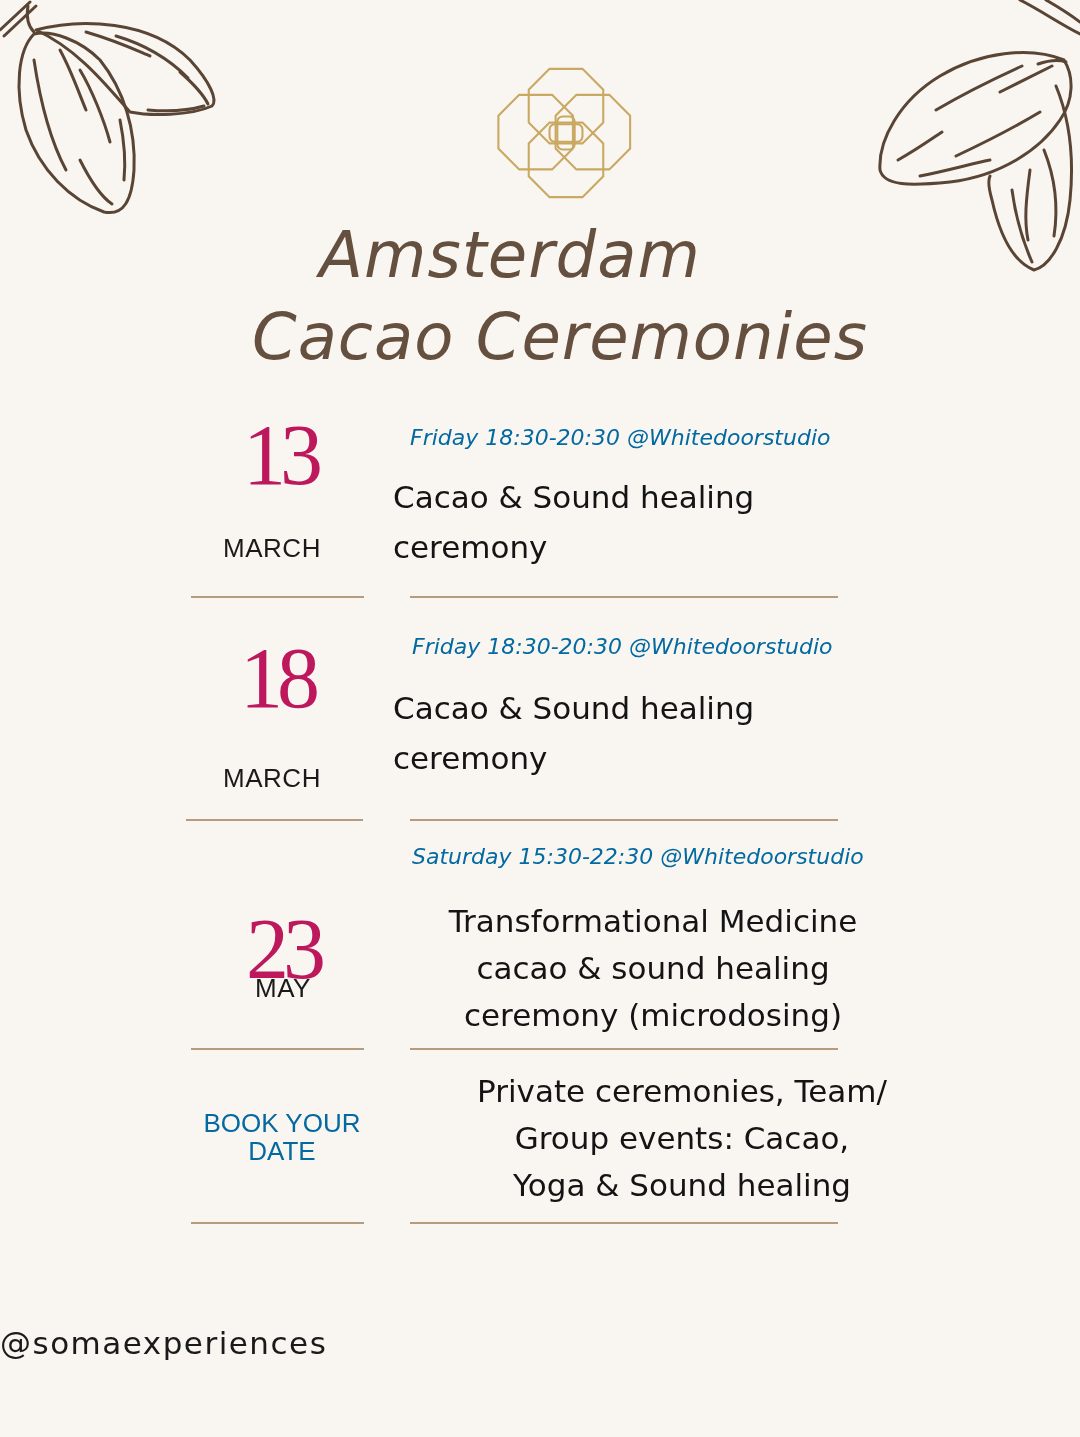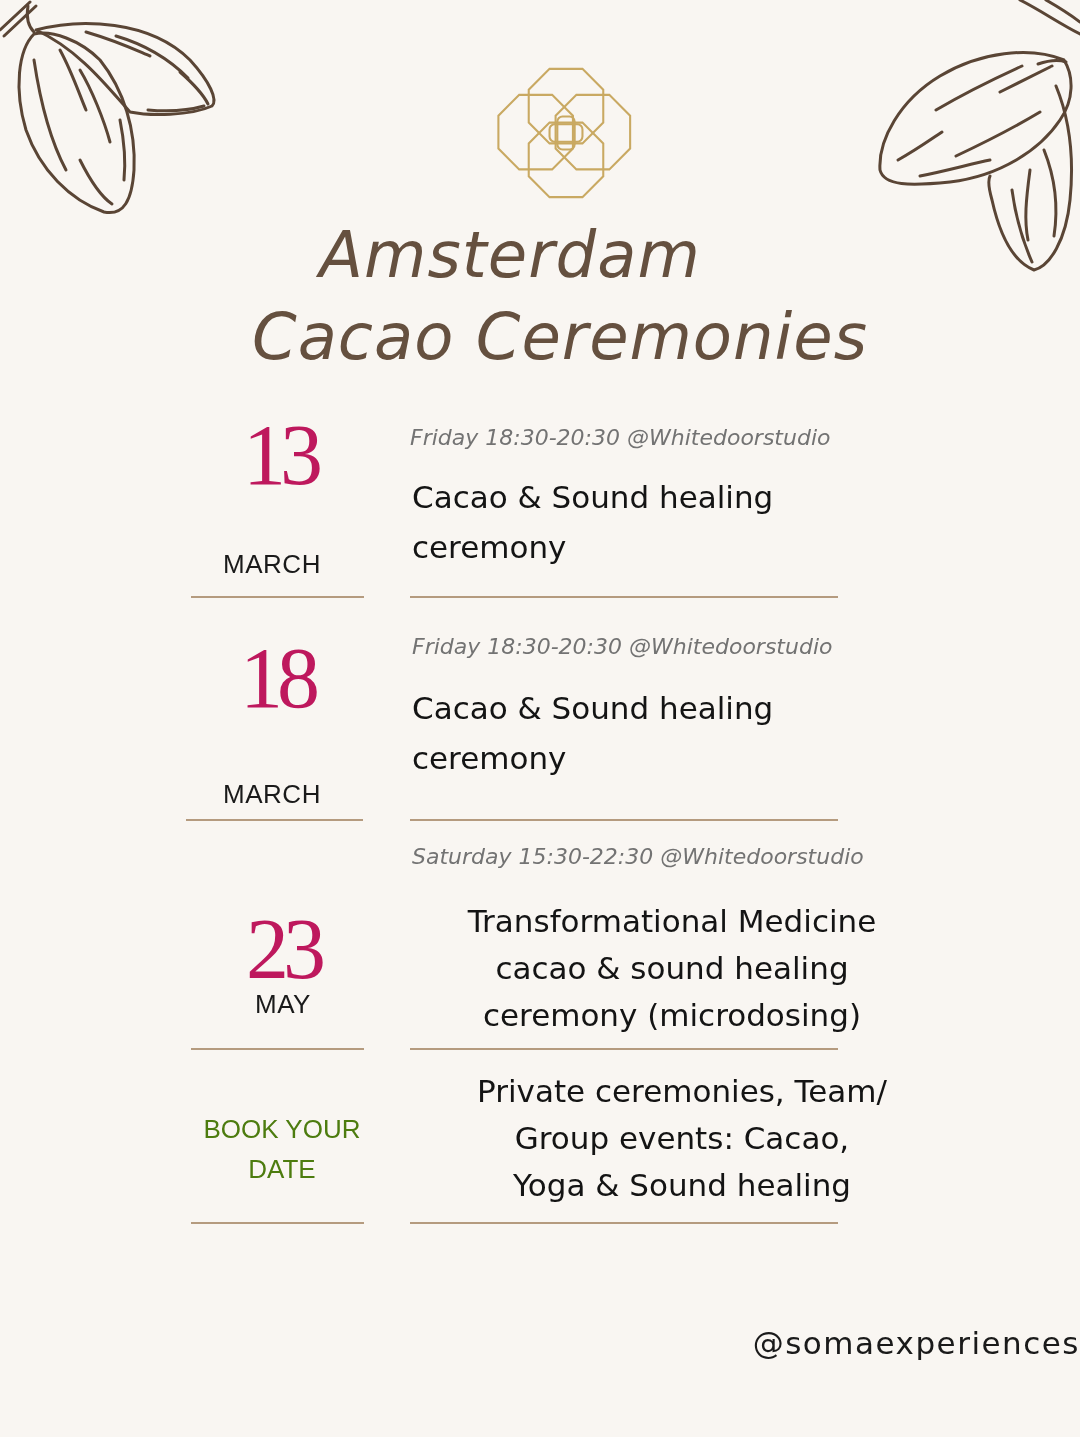--- a/index.html
+++ b/index.html
@@ -18,45 +18,45 @@
     font-size: 64px; color: #65503f; line-height: 82px;
     letter-spacing: 1px;
   }
   .day {
     position: absolute; width: 180px; text-align: center;
     font-family: "Liberation Serif", serif; color: #be185d;
     font-size: 86px; line-height: 90px; letter-spacing: -6px;
   }
   .month {
     position: absolute; width: 180px; text-align: center;
-    font-size: 26px; color: #1a1a1a; letter-spacing: 0.5px; margin-top: 16px;
+    font-size: 26px; color: #1a1a1a; letter-spacing: 0.5px;
   }
   .when {
     position: absolute; left: 410px;
     font-family: "DejaVu Sans", sans-serif; font-style: italic;
-    font-size: 22px; color: #737373; white-space: nowrap;
+    font-size: 22px; color: #0369a1; white-space: nowrap;
     letter-spacing: 0;
   }
   .event {
-    position: absolute; left: 412px; width: 520px;
+    position: absolute; left: 393px; width: 520px;
     font-family: "DejaVu Sans", sans-serif;
     font-size: 31px; line-height: 50px; color: #141414;
     white-space: pre-line;
   }
   .event.tight { line-height: 47px; text-align: center; }
   .rule { position: absolute; height: 2px; background: #b59b7f; }
   .rule-l { left: 191px; width: 173px; }
   .rule-r { left: 410px; width: 428px; }
   .book {
     position: absolute; left: 187px; width: 190px; text-align: center;
-    font-size: 26px; line-height: 40px; color: #4d7c0f;
+    font-size: 26px; line-height: 28px; color: #0369a1;
     white-space: pre-line;
   }
   .handle {
-    position: absolute; left: 0; width: 1080px; text-align: right; top: 1325px;
+    position: absolute; left: 0; width: 1080px; text-align: left; top: 1325px;
     font-family: "DejaVu Sans", sans-serif;
     font-size: 31px; color: #1a1a1a; letter-spacing: 1.5px;
   }
 </style>
 </head>
 <body>
 
 <svg class="pod" style="left:0;top:0" width="230" height="230" viewBox="0 0 230 230" fill="none" stroke="#5a4535" stroke-width="3" stroke-linecap="round" stroke-linejoin="round">
   <path d="M0 30 L30 2"></path>
   <path d="M4 36 L36 6"></path>

